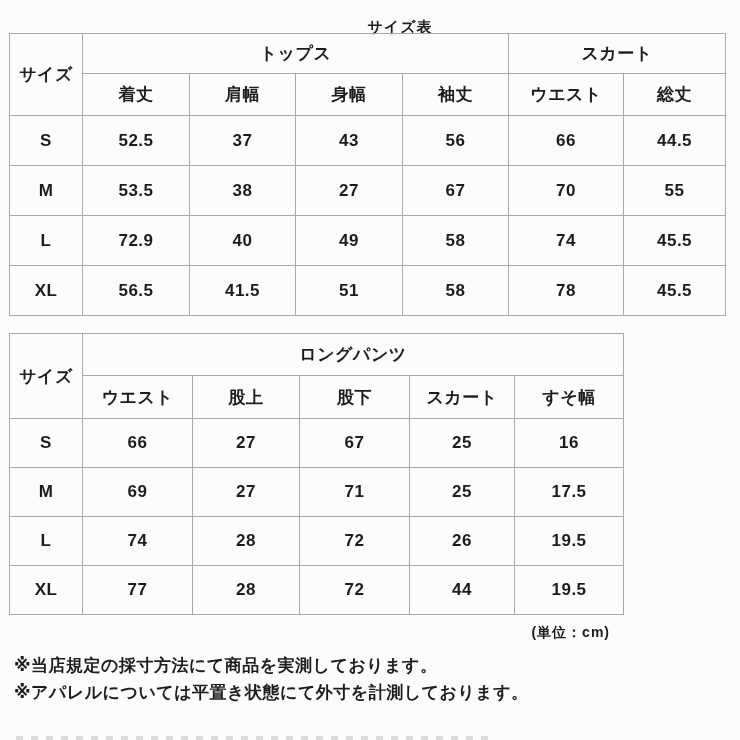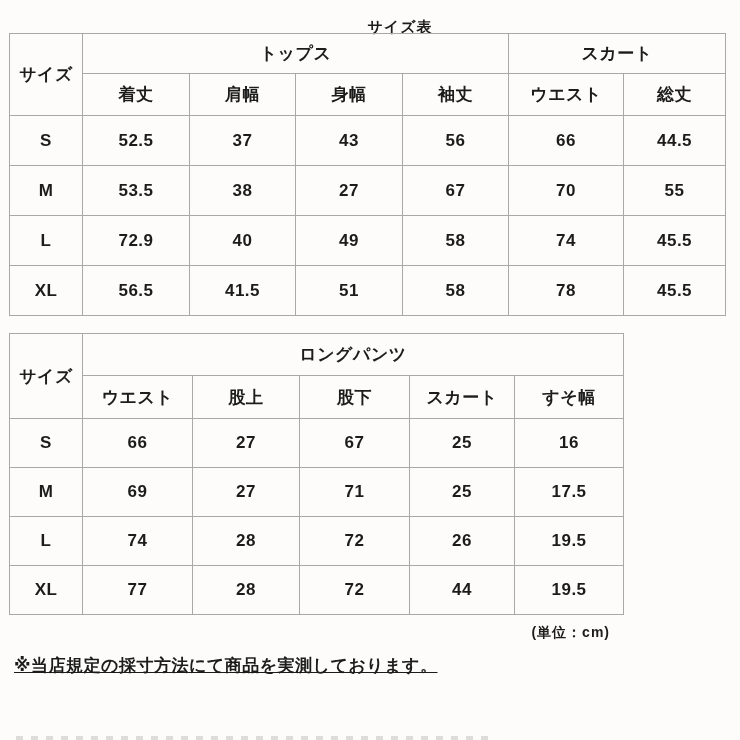--- a/index.html
+++ b/index.html
@@ -48,21 +48,20 @@
     top: 624px; right: 130px;
     font-size: 14px;
     letter-spacing: 1px;
   }
   .notes {
     position: absolute;
     left: 14px; top: 652px;
     font-size: 17px;
     line-height: 27px;
     letter-spacing: 0.5px;
-    text-decoration: underline;
   }
   .cutoff-line {
     position: absolute;
     left: 16px; top: 736px;
     width: 480px; height: 4px;
     background: repeating-linear-gradient(90deg,
       rgba(110,110,110,0.45) 0 7px, transparent 7px 15px);
     opacity: 0.5;
   }
 </style>
@@ -187,15 +186,16 @@
       <td>44</td>
       <td>19.5</td>
     </tr>
   </tbody>
 </table>
 
 <div class="unit">(単位：cm)</div>
 
 <div class="notes">
   <div>※当店規定の採寸方法にて商品を実測しております。</div>
+  <div>※アパレルについては平置き状態にて外寸を計測しております。</div>
 </div>
 
 <div class="cutoff-line"></div>
 
 </body></html>

